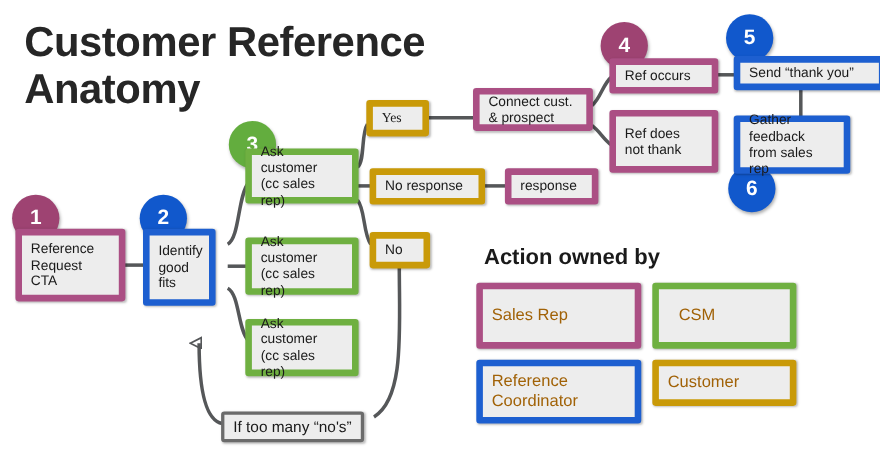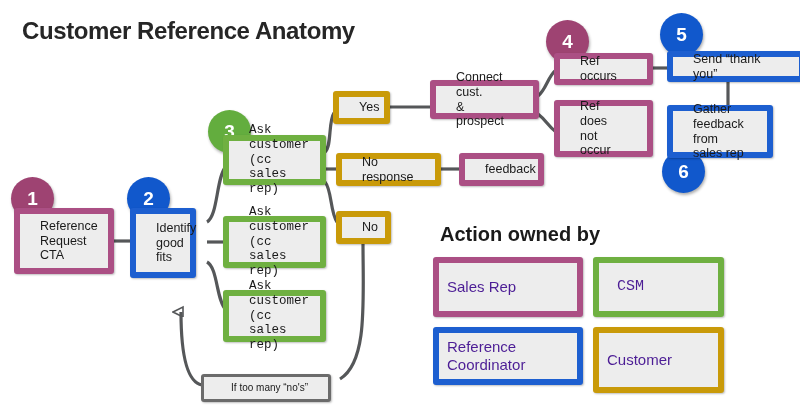--- a/index.html
+++ b/index.html
@@ -5,51 +5,51 @@
   html,body{margin:0;padding:0;background:#fff;}
   body{width:800px;height:411px;overflow:hidden;
        font-family:"Liberation Sans","DejaVu Sans",sans-serif;}
   #canvas{position:relative;width:800px;height:411px;background:#ffffff;}
 
   
   .node{position:absolute;box-sizing:border-box;background:#ededed;
         border-style:solid;border-width:6px;border-radius:3px;
         display:flex;align-items:center;
         font-size:12.5px;color:#1a1a1a;line-height:1.18;
-        padding:2px 20px;z-index:6;
+        padding:2px 8px;z-index:6;
         box-shadow:1px 1px 2px rgba(0,0,0,.25);}
   .node .txt{white-space:pre-line;}
 
   .c-purple{border-color:#ab4f84;}
   .c-blue{border-color:#1d5fd0;}
-  .c-green{border-color:#6fb041;font-family:Liberation Mono, monospace;}
+  .c-green{border-color:#6fb041;}
   .c-gold{border-color:#c99a09;}
   .c-gray{border-color:#6b6b6b;border-width:3px;background:#ededed;}
 
   
   .badge{position:absolute;width:43px;height:43px;border-radius:50%;
          display:flex;align-items:center;justify-content:center;
          color:#ffffff;font-weight:bold;font-size:19px;z-index:4;
          box-shadow:1px 2px 3px rgba(0,0,0,.32);}
   .b-purple{background:#9e4372;}
   .b-blue{background:#1158cc;}
   .b-green{background:#63ad3e;}
 
   
   #title{position:absolute;left:22px;top:18px;width:380px;
-         font-size:24px;font-weight:bold;color:#262626;line-height:1.12;
+         font-size:38px;font-weight:bold;color:#262626;line-height:1.12;
          letter-spacing:-.4px;}
   #legend-title{position:absolute;left:440px;top:223px;
          font-size:20px;font-weight:bold;color:#1a1a1a;}
 
   
   .legend-box{position:absolute;box-sizing:border-box;background:#ededed;
         border-style:solid;border-width:6px;border-radius:3px;
         display:flex;align-items:center;padding-left:8px;
-        font-size:15px;color:#4c1d95;line-height:1.2;
+        font-size:15px;color:#a16207;line-height:1.2;
         box-shadow:1px 1px 2px rgba(0,0,0,.25);}
   .legend-box .txt{white-space:pre-line;}
 
   svg#wires{position:absolute;left:0;top:0;width:800px;height:411px;z-index:1;}
   svg#wires path,svg#wires line{stroke:#555759;fill:none;}
 </style>
 </head>
 <body>
 
 <div id="canvas">
@@ -120,76 +120,76 @@
   <div class="node c-green" style="left:223px;top:216px;width:103px;height:52px;">
     <span class="txt">Ask customer
 (cc sales rep)</span>
   </div>
 
   <div class="node c-green" style="left:223px;top:290px;width:103px;height:52px;">
     <span class="txt">Ask customer
 (cc sales rep)</span>
   </div>
 
-  <div class="node c-gold" style="left:333px;top:91px;width:57px;height:33px;">
+  <div class="node c-gold" style="left:333px;top:91px;width:57px;height:33px;font-family:Liberation Serif, serif;">
     <span class="txt">Yes</span>
   </div>
 
   <div class="node c-gold" style="left:336px;top:211px;width:55px;height:33px;">
     <span class="txt">No</span>
   </div>
 
   <div class="node c-gold" style="left:336px;top:153px;width:105px;height:33px;">
     <span class="txt">No response</span>
   </div>
 
   <div class="node c-purple" style="left:459px;top:153px;width:85px;height:33px;">
-    <span class="txt">feedback</span>
+    <span class="txt">response</span>
   </div>
 
   <div class="node c-purple" style="left:430px;top:80px;width:109px;height:39px;">
     <span class="txt">Connect cust.
 &amp; prospect</span>
   </div>
 
   <div class="node c-purple" style="left:554px;top:53px;width:99px;height:32px;">
     <span class="txt">Ref occurs</span>
   </div>
 
   <div class="node c-purple" style="left:554px;top:100px;width:99px;height:57px;">
     <span class="txt">Ref does
-not occur</span>
+not thank</span>
   </div>
 
   <div class="node c-blue" style="left:667px;top:51px;width:138px;height:31px;">
     <span class="txt">Send “thank you”</span>
   </div>
 
   <div class="node c-blue" style="left:667px;top:105px;width:106px;height:53px;">
     <span class="txt">Gather feedback
 from sales rep</span>
   </div>
 
   <div class="node c-gray" style="left:201px;top:374px;width:130px;height:28px;
-              font-size:10px;padding-left:8px;justify-content:flex-end;">
+              font-size:14px;padding-left:8px;">
     <span class="txt">If too many “no's”</span>
   </div>
 
   <div id="legend-title">Action owned by</div>
 
   <div class="legend-box c-purple" style="left:433px;top:257px;width:150px;height:60px;">
     <span class="txt">Sales Rep</span>
   </div>
 
   <div class="legend-box c-green" style="left:593px;top:257px;width:131px;height:60px;padding-left:18px;">
     <span class="txt">CSM</span>
   </div>
 
   <div class="legend-box c-blue" style="left:433px;top:327px;width:150px;height:58px;">
     <span class="txt">Reference
 Coordinator</span>
   </div>
 
-  <div class="legend-box c-gold" style="left:593px;top:327px;width:131px;height:66px;">
+  <div class="legend-box c-gold" style="left:593px;top:327px;width:131px;height:42px;">
     <span class="txt">Customer</span>
   </div>
 
 </div>
 
 </body></html>

